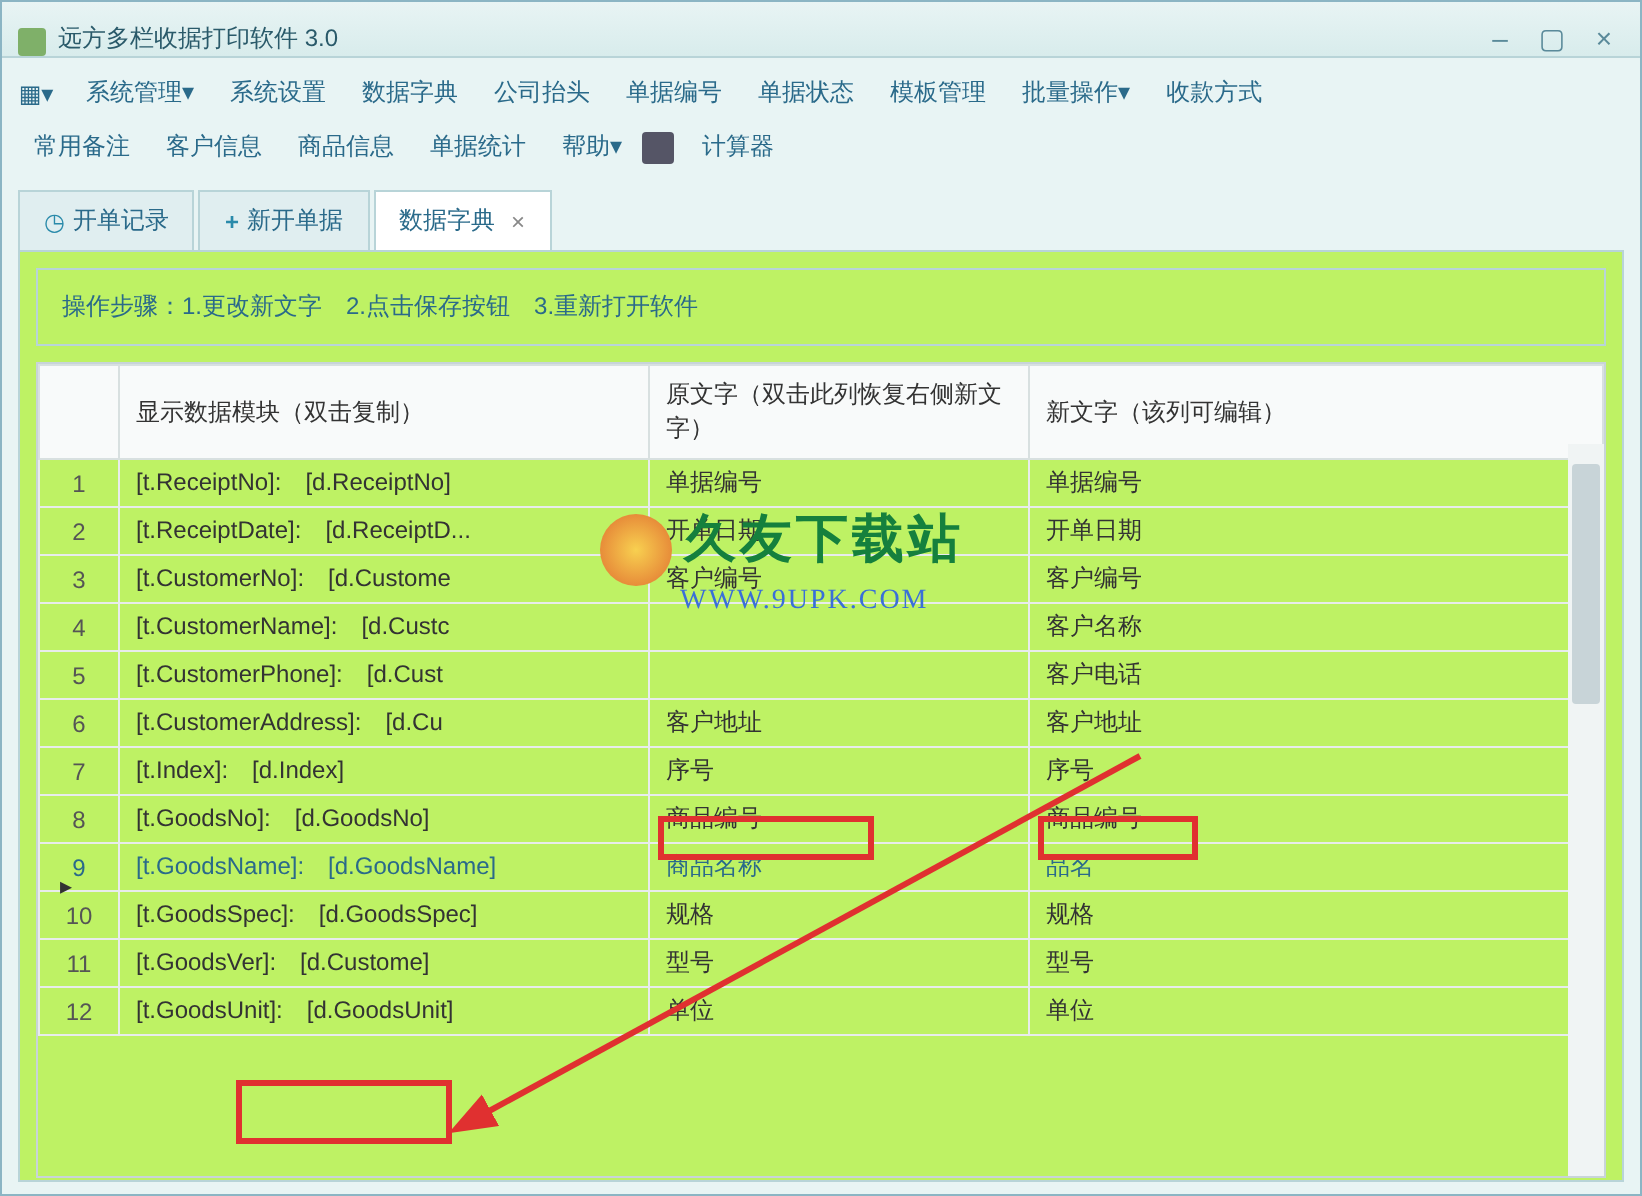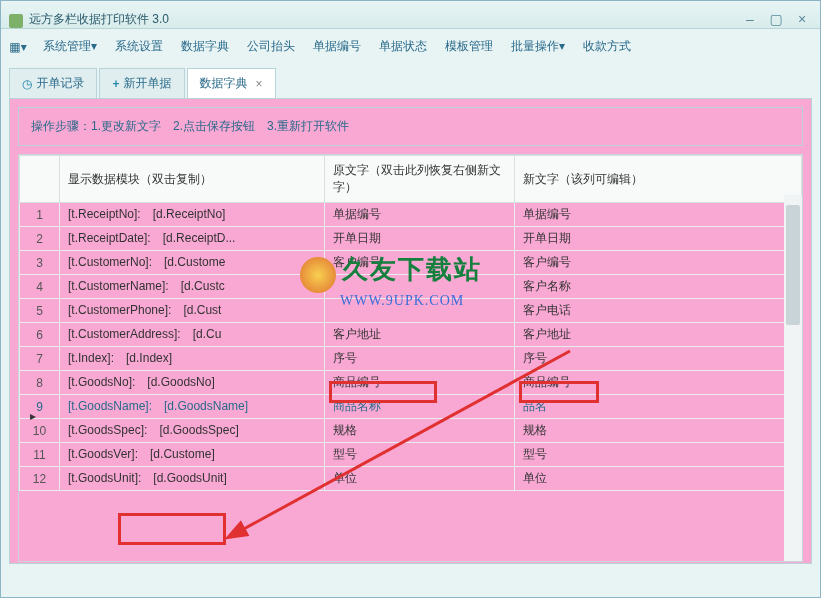--- a/index.html
+++ b/index.html
@@ -12,21 +12,21 @@
 .win-btn { width:20px; height:16px; color:#5a8a9a; text-align:center; line-height:14px; font-size:14px; cursor:pointer; }
 .menubar { padding: 4px 8px; background:#e8f4f4; }
 .menu-row { display:flex; align-items:center; gap:2px; flex-wrap:wrap; padding:2px 0; }
 .menu-item { color:#2a6a8a; padding:3px 8px; cursor:pointer; white-space:nowrap; }
 .menu-icon-box { width:18px; height:18px; margin-right:6px; display:inline-flex; align-items:center; justify-content:center; }
 .calc-icon { width:16px; height:16px; background:#556; border-radius:2px; display:inline-block; margin-right:4px; vertical-align:middle; }
 .tabs { display:flex; background:#e8f4f4; padding:0 8px; margin-top:4px; }
 .tab { padding:6px 12px; background:#e0eef0; border:1px solid #b8d4d8; border-bottom:none; margin-right:2px; color:#2a6a8a; cursor:pointer; display:flex; align-items:center; gap:4px; }
 .tab.active { background:#fff; }
 .tab-close { color:#888; margin-left:4px; }
-.content { background:#f9a8d4; margin:0 8px 8px 8px; border:1px solid #b8d4d8; height:calc(100% - 130px); overflow:hidden; position:relative; }
+.content { background:#bef264; margin:0 8px 8px 8px; border:1px solid #b8d4d8; height:calc(100% - 130px); overflow:hidden; position:relative; }
 .steps { padding:10px 12px; color:#2a6a8a; border:1px solid #b8d4d8; margin:8px; }
 .table-wrap { margin:0 8px; border:1px solid #c8d4d8; height:408px; overflow:hidden; position:relative; }
 table { width:100%; border-collapse:collapse; table-layout:fixed; }
 th { background:#f8fafa; border:1px solid #d8e0e0; padding:6px 8px; text-align:left; font-weight:normal; color:#333; }
 td { border:1px solid #e8ecec; padding:3px 8px; color:#333; white-space:nowrap; overflow:hidden; text-overflow:ellipsis; }
 .col-idx { width:40px; text-align:center; color:#555; }
 .col-module { width:265px; }
 .col-orig { width:190px; }
 .col-new { width:auto; }
 tr.active td { color:#2a6a8a; }
@@ -63,20 +63,29 @@
       <span class="menu-item">系统管理▾</span>
       <span class="menu-item">系统设置</span>
       <span class="menu-item">数据字典</span>
       <span class="menu-item">公司抬头</span>
       <span class="menu-item">单据编号</span>
       <span class="menu-item">单据状态</span>
       <span class="menu-item">模板管理</span>
       <span class="menu-item">批量操作▾</span>
       <span class="menu-item">收款方式</span>
     </div>
+    <div class="menu-row">
+      <span class="menu-item">常用备注</span>
+      <span class="menu-item">客户信息</span>
+      <span class="menu-item">商品信息</span>
+      <span class="menu-item">单据统计</span>
+      <span class="menu-item">帮助▾</span>
+      <span class="calc-icon"></span>
+      <span class="menu-item">计算器</span>
+    </div>
   </div>
 
   <div class="tabs">
     <div class="tab">
       <span style="color:#2a8aaa;">◷</span>
       <span>开单记录</span>
     </div>
     <div class="tab">
       <span style="color:#2a8aaa;font-weight:bold;">+</span>
       <span>新开单据</span>

